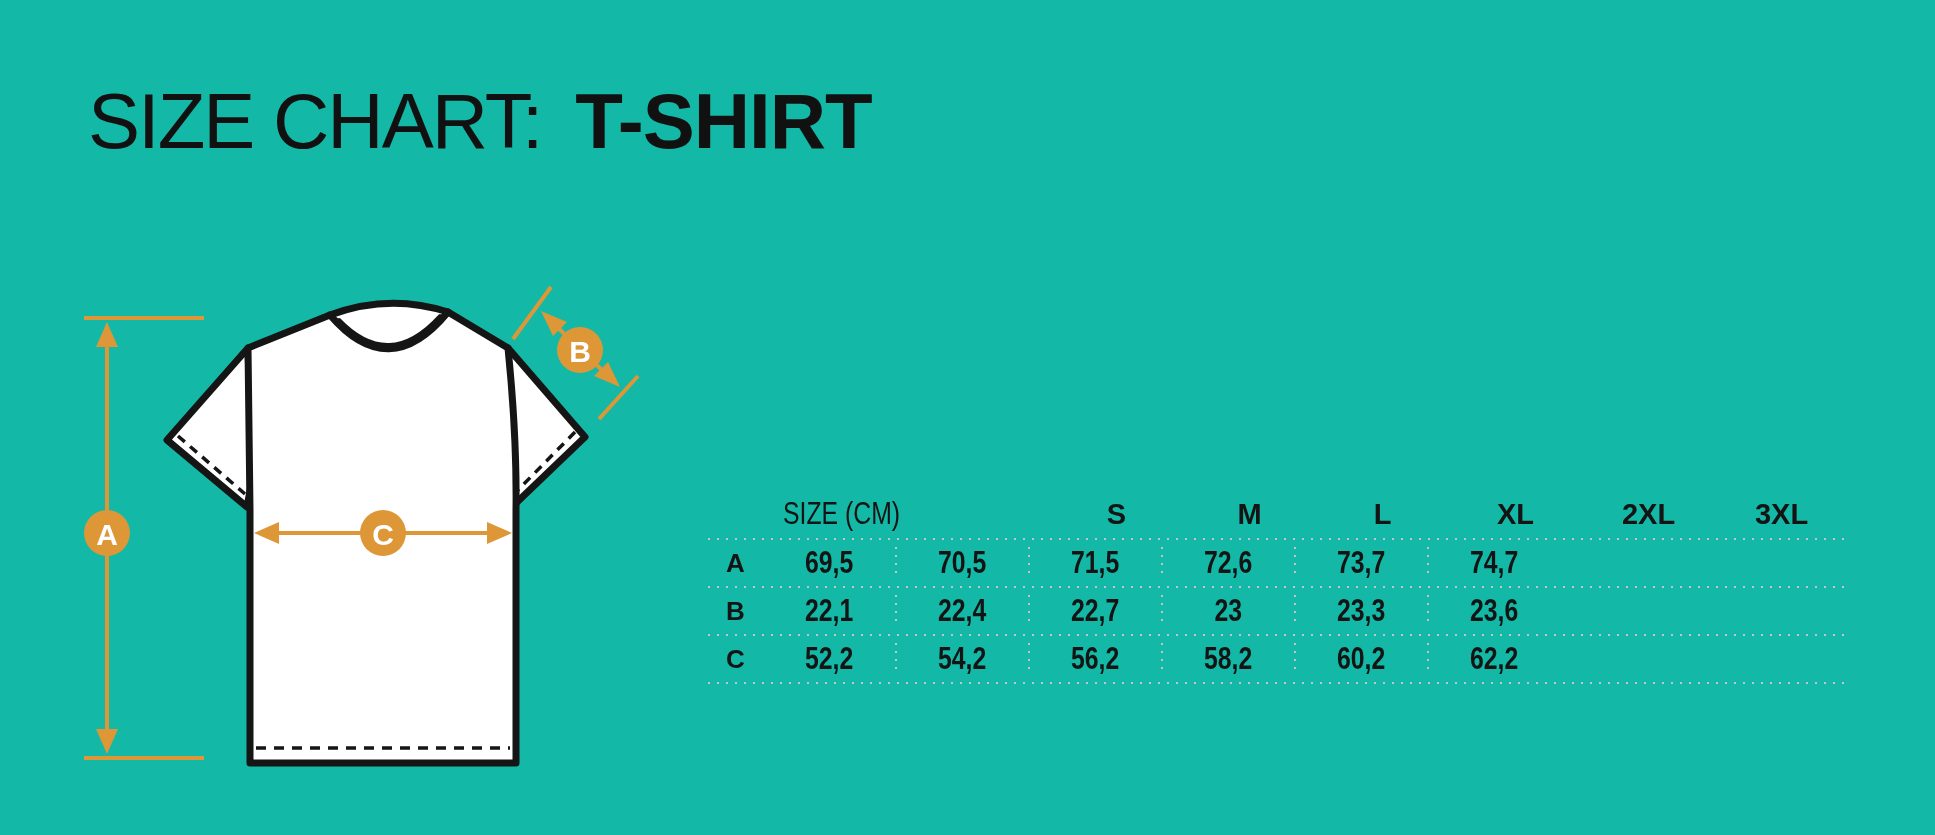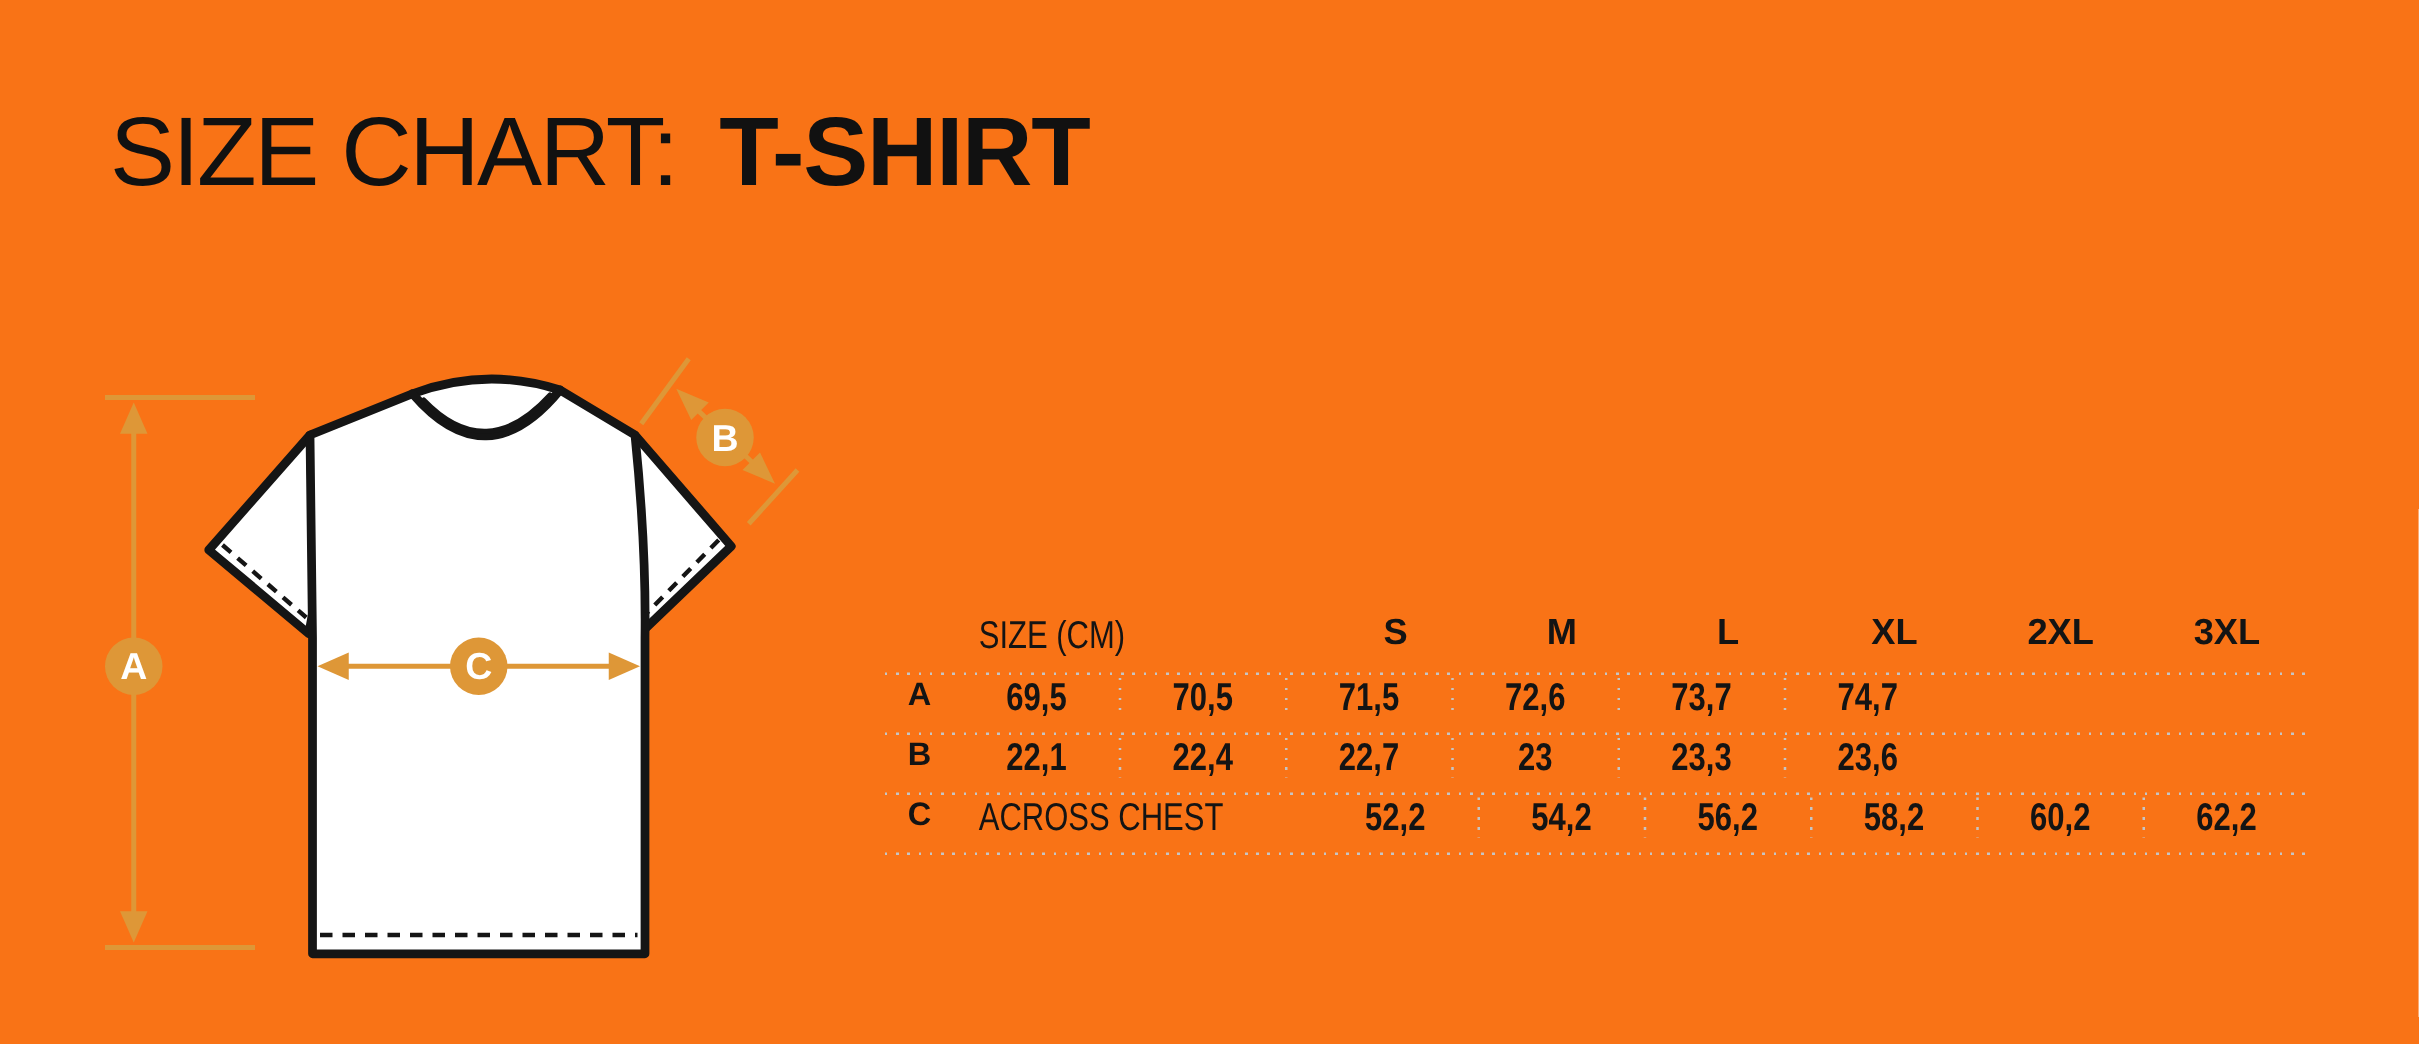--- a/index.html
+++ b/index.html
@@ -1,30 +1,30 @@
 <!DOCTYPE html>
 <html><head>
 <meta charset="utf-8">
 <style>
   html,body{margin:0;padding:0;background:#fff;}
-  .page{position:relative;width:1935px;height:835px;background:#f97316;overflow:hidden;
+  .page{position:relative;width:1935px;height:835px;background:#14b8a6;overflow:hidden;
         font-family:"Liberation Sans",sans-serif;color:#141414;}
 
   
   .title{position:absolute;left:88px;top:82px;font-size:78px;line-height:1;white-space:nowrap;
          letter-spacing:-2px;color:#111;}
   .title .light{font-weight:400;}
   .title .bold{font-weight:700;margin-left:34px;letter-spacing:-1px;}
 
   
   .diagram{position:absolute;left:60px;top:280px;width:620px;height:520px;}
 
   
   .size-table{position:absolute;left:708px;top:490px;width:1140px;}
-  .trow{display:flex;align-items:flex-start;height:46px;}
+  .trow{display:flex;align-items:center;height:46px;}
   .trow.head{height:48px;}
   .hline{height:2px;width:100%;
          background-image:repeating-linear-gradient(90deg,#c5c5c5 0 2px,transparent 2px 9px);}
   .c-letter{width:55px;flex:0 0 55px;text-align:center;font-weight:700;font-size:26px;}
   .c-name{width:287px;flex:0 0 287px;padding-left:20px;box-sizing:border-box;
           font-size:31px;white-space:nowrap;}
   .c-val{width:133px;flex:0 0 133px;text-align:center;font-size:31px;position:relative;font-weight:bold;}
   .c-val.hdr{font-weight:700;font-size:29px;}
   .cond{display:inline-block;transform:scaleX(0.8);transform-origin:center center;}
   .cond.left{transform-origin:left center;}
@@ -129,23 +129,20 @@
       <div class="c-val"><span class="cond">22,4</span></div>
       <div class="c-val"><span class="cond">22,7</span></div>
       <div class="c-val"><span class="cond">23</span></div>
       <div class="c-val"><span class="cond">23,3</span></div>
       <div class="c-val"><span class="cond">23,6</span></div>
     </div>
     <div class="hline"></div>
 
     <div class="trow">
       <div class="c-letter">C</div>
-      <div class="c-name">
-        <span class="cond left">ACROSS CHEST</span>
-      </div>
       <div class="c-val"><span class="cond">52,2</span></div>
       <div class="c-val"><span class="cond">54,2</span></div>
       <div class="c-val"><span class="cond">56,2</span></div>
       <div class="c-val"><span class="cond">58,2</span></div>
       <div class="c-val"><span class="cond">60,2</span></div>
       <div class="c-val"><span class="cond">62,2</span></div>
     </div>
     <div class="hline"></div>
 
   </div>

